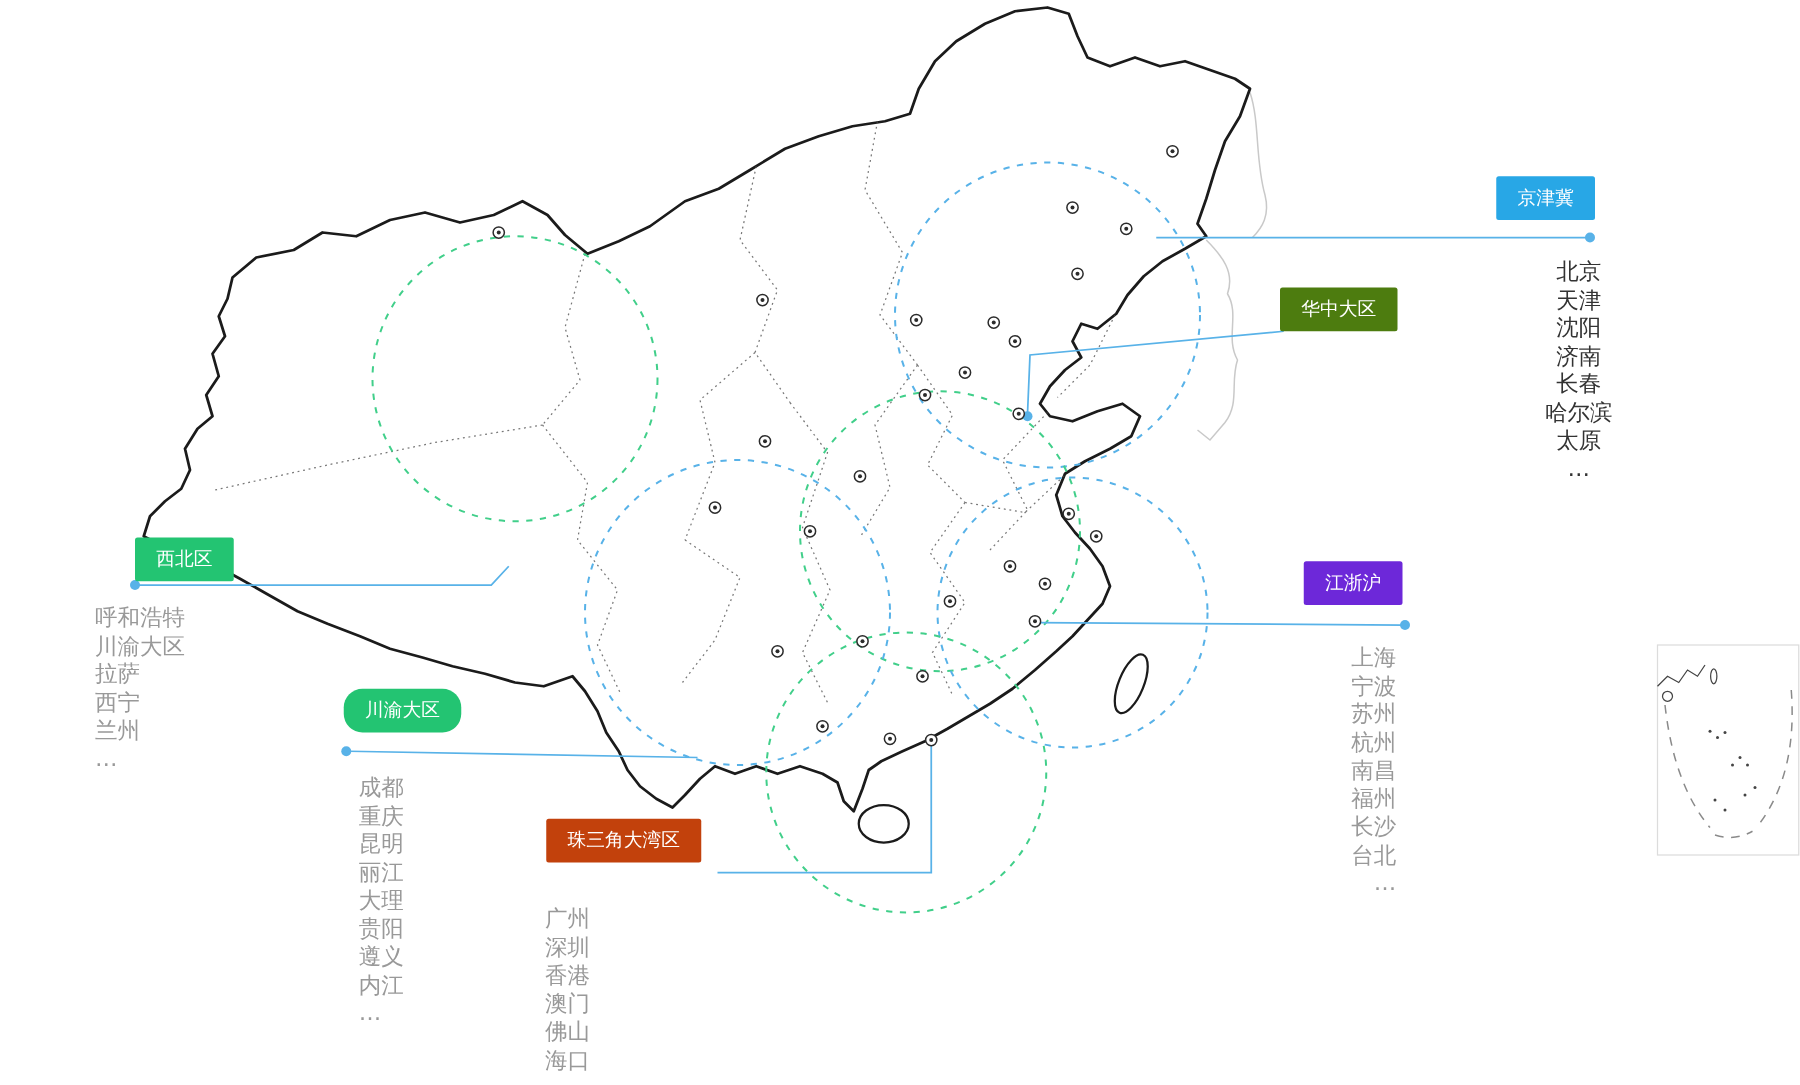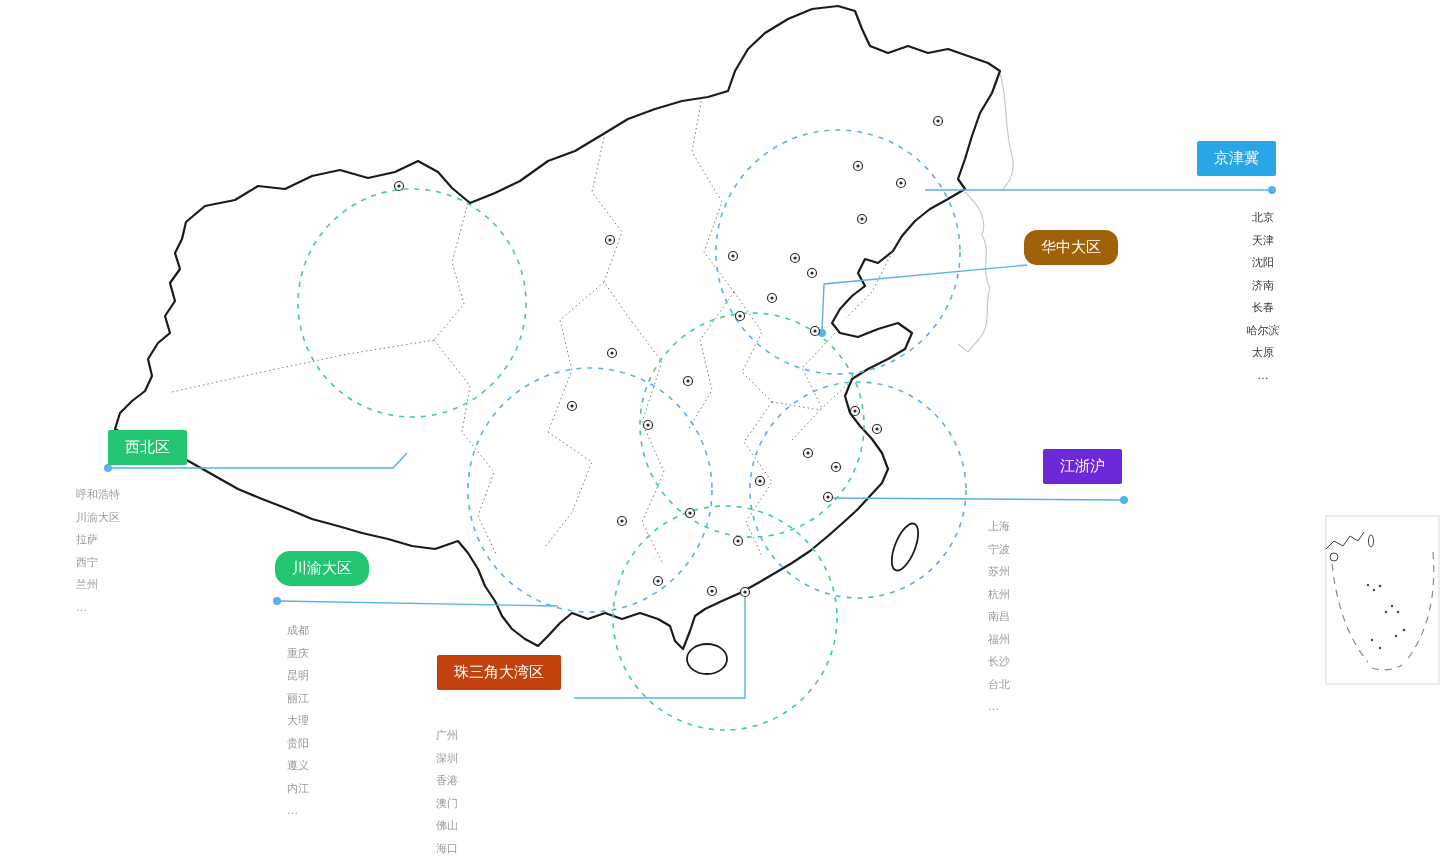--- a/index.html
+++ b/index.html
@@ -6,31 +6,31 @@
   html,body { background:#fff; }
   body { font-family:"DejaVu Sans","Liberation Sans",sans-serif; }
   .stage { position:relative; width:1440px; height:868px; background:#fff; overflow:hidden;padding-left:28px; }
   svg.maplayer { position:absolute; left:0; top:0; }
 
   .badge {
     position:absolute; display:inline-block; height:35px; line-height:35px;
     padding:0 17px; color:#fff; font-size:15px; border-radius:2px;
     white-space:nowrap; cursor:default;
   }
-  .citylist { position:absolute; font-size:11px; line-height:22.5px; color:#999; white-space:nowrap; }
+  .citylist { position:absolute; font-size:18px; line-height:22.5px; color:#999; white-space:nowrap; }
   .citylist.dark { color:#333; }
 
   #badge-jingjinji  { left:1197px; top:141px; }
   #list-jingjinji   { left:1188px; top:207px; width:150px; text-align:center; }
   #badge-huazhong   { left:1024px; top:230px; }
   #list-huazhong    { left:976px;  top:298px; width:150px; text-align:right; }
   #badge-xibei      { left:108px;  top:430px; }
   #list-xibei       { left:76px;   top:484px; text-align:left; }
   #badge-jiangzhehu { left:1043px; top:449px; }
-  #list-jiangzhehu  { left:988px;  top:516px; width:150px; }
+  #list-jiangzhehu  { left:967px;  top:516px; width:150px; text-align:right; }
   #badge-chuanyu    { left:275px;  top:551px; }
   #list-chuanyu     { left:287px;  top:620px; text-align:left; }
   #badge-zhusanjiao { left:437px;  top:655px; }
   #list-zhusanjiao  { left:436px;  top:725px; text-align:left; }
 </style>
 </head>
 <body>
 
 <div class="stage">
 
@@ -237,21 +237,21 @@
           <circle cx="1386" cy="612" r="1.2"></circle>
         <circle cx="1404" cy="630" r="1.2"></circle>
           <circle cx="1396" cy="636" r="1.2"></circle>
         <circle cx="1372" cy="640" r="1.2"></circle>
           <circle cx="1380" cy="648" r="1.2"></circle>
       </g>
     </g>
   </svg>
 
   <div class="badge" id="badge-jingjinji" style="background: rgb(40, 167, 230);">京津冀</div>
-  <div class="badge" id="badge-huazhong" style="background: #a16207; border-radius: 13px;">华中大区</div>
+  <div class="badge" id="badge-huazhong" style="background: #4d7c0f;">华中大区</div>
   <div class="badge" id="badge-xibei" style="background: rgb(35, 196, 114);">西北区</div>
   <div class="badge" id="badge-jiangzhehu" style="background: #6d28d9;">江浙沪</div>
   <div class="badge" id="badge-chuanyu" style="background: rgb(35, 196, 114); border-radius: 15px;">川渝大区</div>
   <div class="badge" id="badge-zhusanjiao" style="background: #c2410c;">珠三角大湾区</div>
 
   <div class="citylist dark" id="list-jingjinji">
       <div class="city">北京</div>
       <div class="city">天津</div>
       <div class="city">沈阳</div>
       <div class="city">济南</div>

